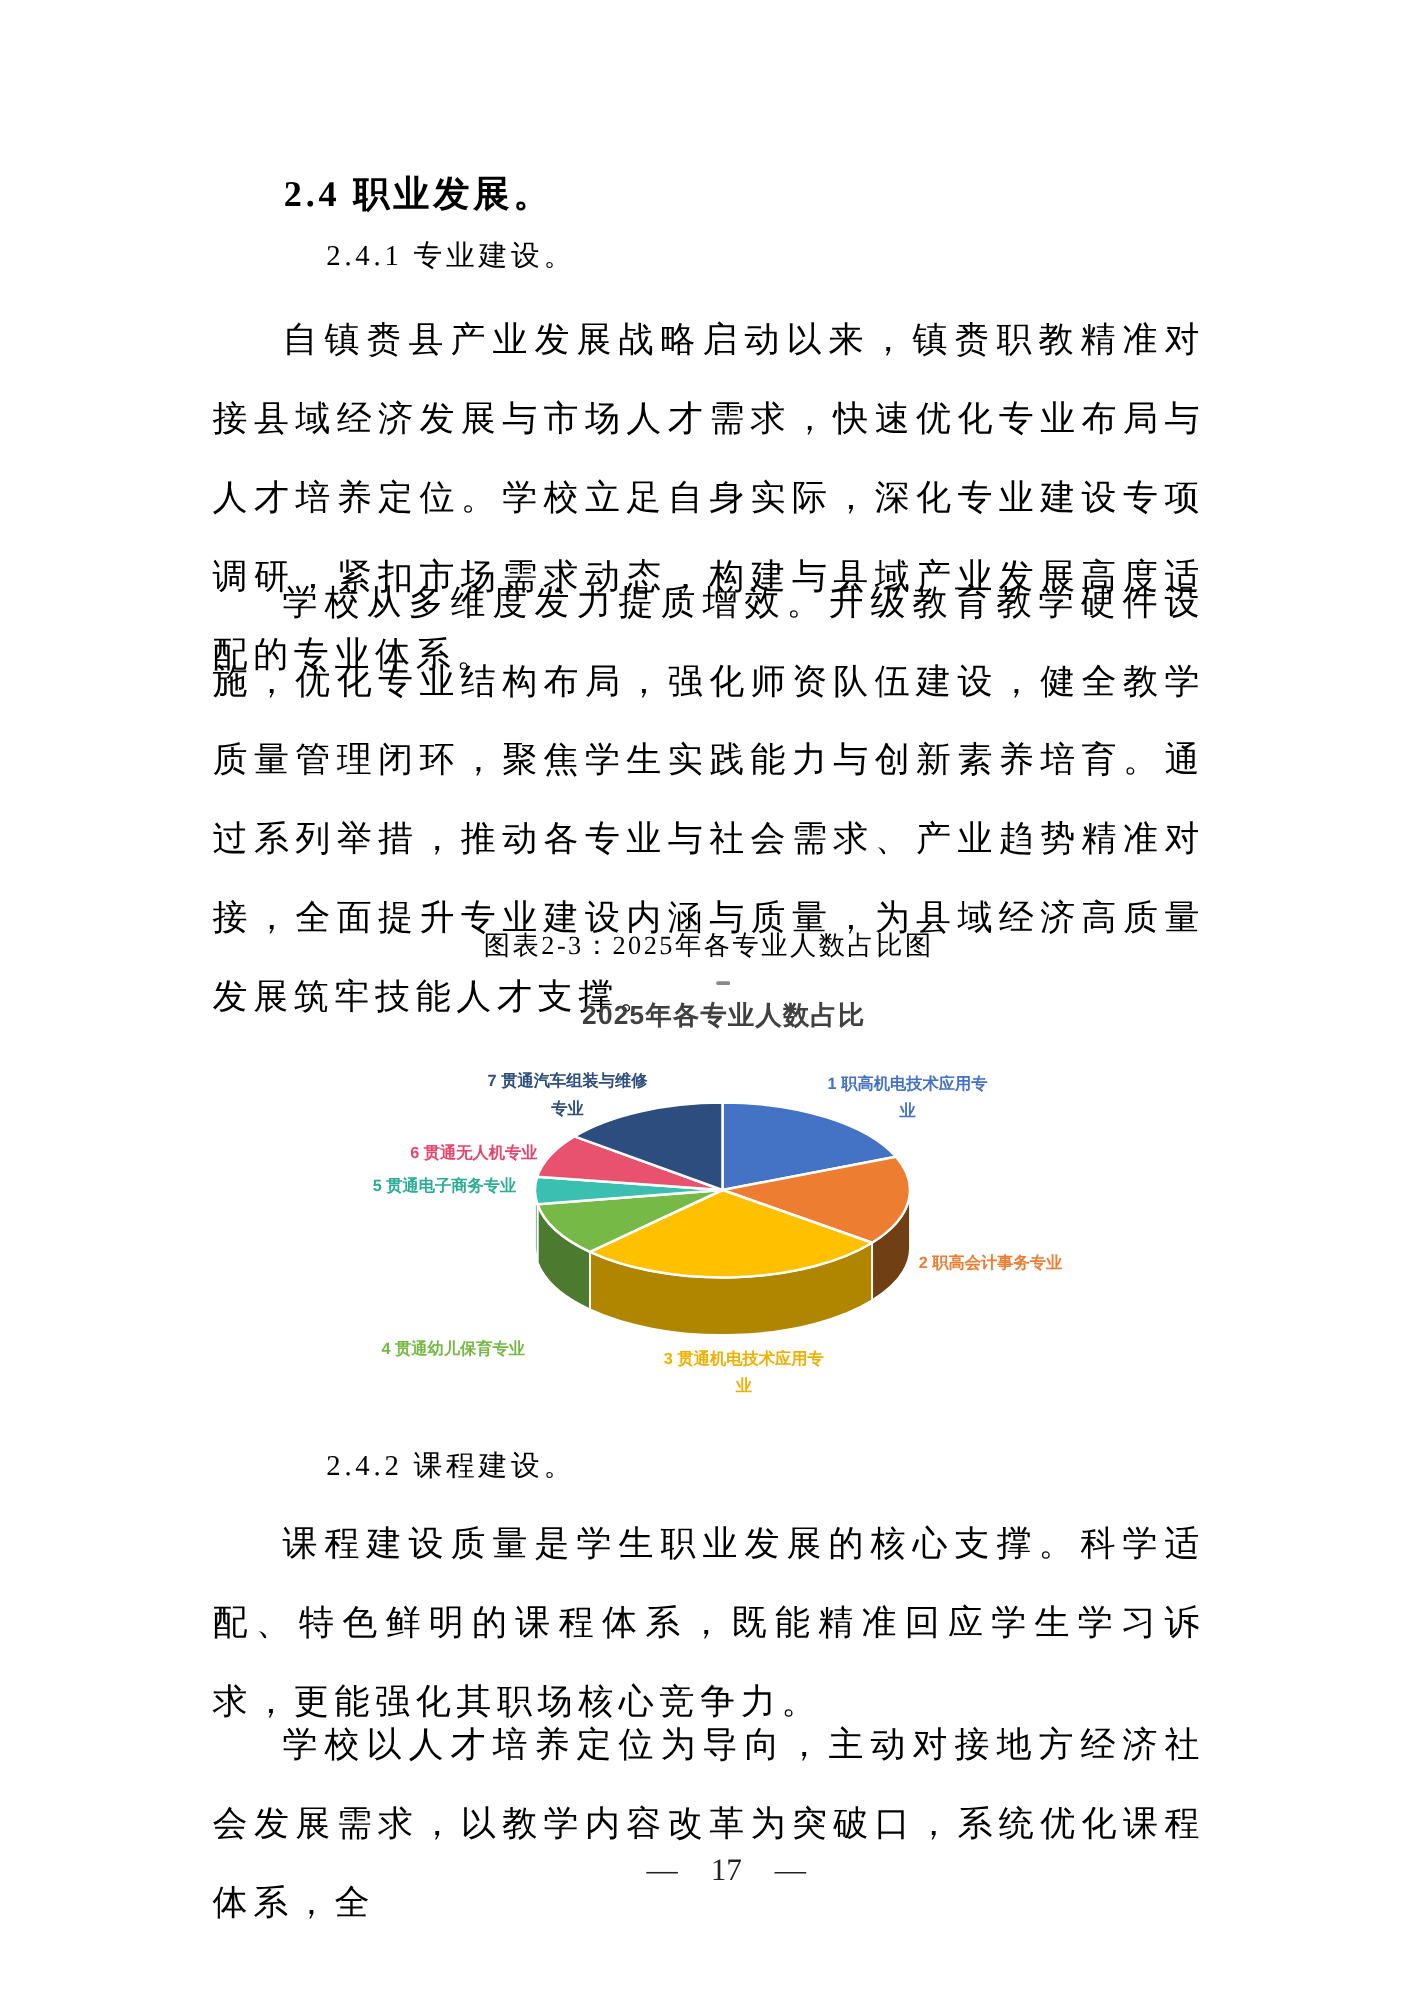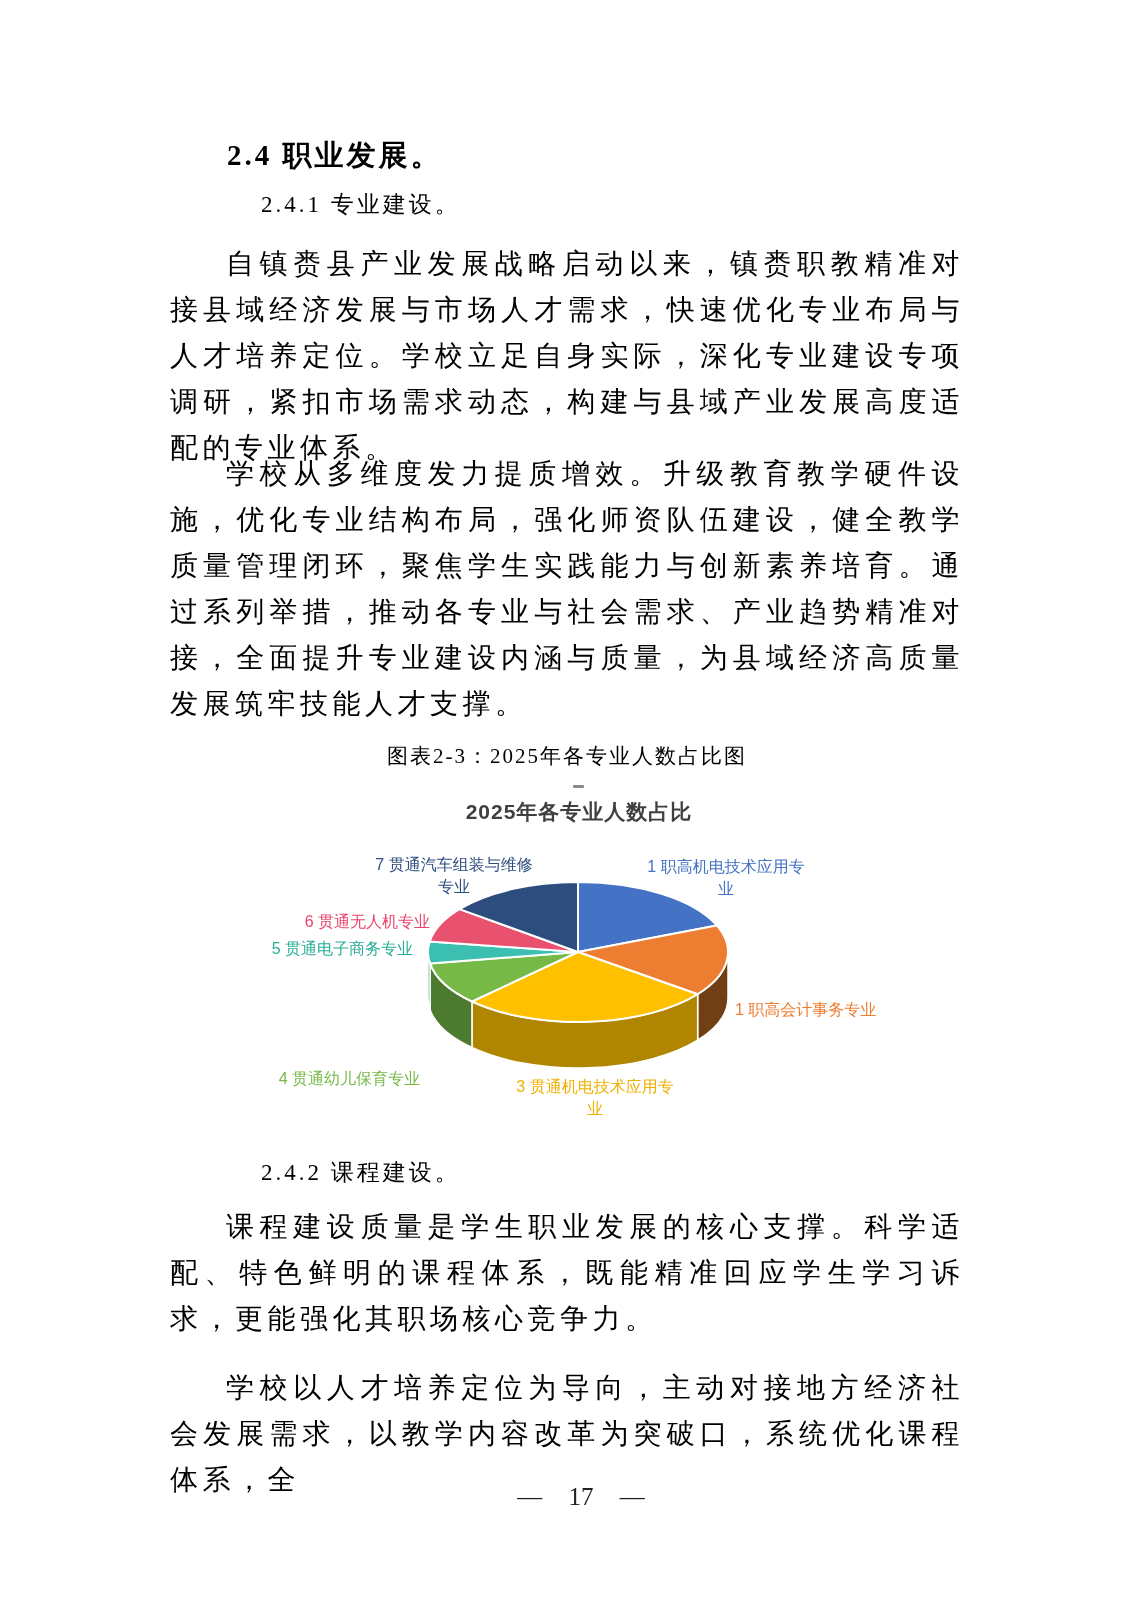--- a/index.html
+++ b/index.html
@@ -17,21 +17,21 @@
     font-size:29px;font-weight:bold;letter-spacing:3px;
   }
   .h2{
     position:absolute;left:227px;
     font-size:23px;font-weight:normal;letter-spacing:3px;margin-left:34px;
   }
   .h2.a{top:189px;}
   .h2.b{top:1157px;}
   .para{
     position:absolute;left:170px;width:794px;
-    font-size:28px;line-height:46px;letter-spacing:4.5px;
+    font-size:28px;line-height:63px;letter-spacing:4.5px;
     text-align:justify;text-align-last:left;
     text-indent:2em;
   }
   .para.p1{top:241px;}
   .para.p2{top:451px;}
   .para.p3{top:1204px;}
   .para.p4{top:1365px;}
   .caption{
     position:absolute;left:170px;top:742px;width:794px;
     font-size:21px;letter-spacing:2px;text-align:center;
@@ -46,21 +46,21 @@
     font-size:21px;font-weight:bold;color:#404040;letter-spacing:1px;
     white-space:nowrap;
   }
   .title-dash{
     position:absolute;left:358px;top:15px;width:11px;height:3px;
     background:#8a8a8a;border-radius:1px;
   }
   #pie-svg{position:absolute;left:0;top:0;}
   .pie-label{
     position:absolute;
-    font-size:16px;font-weight:normal;line-height:22px;
+    font-size:13px;font-weight:bold;line-height:22px;
     white-space:pre-line;
   }
   .pl1{left:511px;top:86px;transform:translateX(-50%);text-align:center;}
   .pl2{left:520px;top:229px;}
   .pl3{left:380px;top:306px;transform:translateX(-50%);text-align:center;}
   .pl4{right:495px;top:253px;text-align:right;}
   .pl5{right:502px;top:168px;text-align:center;}
   .pl6{right:485px;top:141px;text-align:right;}
   .pl7{left:239px;top:84px;transform:translateX(-50%);text-align:center;}
   
@@ -94,21 +94,21 @@
         <path d="M363,182 L363,112 A150,70 0 0 1 501.7615810251687,155.41546331347394 Z" fill="#4472C4" stroke="#ffffff" stroke-width="2" stroke-linejoin="round"></path>
         <path d="M363,182 L501.7615810251687,155.41546331347394 A150,70 0 0 1 482.66916593078565,224.20506791823175 Z" fill="#ED7D31" stroke="#ffffff" stroke-width="2" stroke-linejoin="round"></path>
         <path d="M363,182 L482.66916593078565,224.20506791823175 A150,70 0 0 1 256.93398282201787,231.49747468305833 Z" fill="#FFC000" stroke="#ffffff" stroke-width="2" stroke-linejoin="round"></path>
         <path d="M363,182 L256.93398282201787,231.49747468305833 A150,70 0 0 1 214.99710836881982,193.3846015636419 Z" fill="#76B947" stroke="#ffffff" stroke-width="2" stroke-linejoin="round"></path>
         <path d="M363,182 L214.99710836881982,193.3846015636419 A150,70 0 0 1 214.7022382893129,171.48420876154705 Z" fill="#3BBFB0" stroke="#ffffff" stroke-width="2" stroke-linejoin="round"></path>
         <path d="M363,182 L214.7022382893129,171.48420876154705 A150,70 0 0 1 244.4767481436464,139.09650624429167 Z" fill="#E8526F" stroke="#ffffff" stroke-width="2" stroke-linejoin="round"></path>
         <path d="M363,182 L244.4767481436464,139.09650624429167 A150,70 0 0 1 362.99999999999994,112 Z" fill="#2D4D7E" stroke="#ffffff" stroke-width="2" stroke-linejoin="round"></path>
       </svg>
     <div class="pie-label pl1" style="color: rgb(68, 114, 196);">1 职高机电技术应用专
 业</div>
-    <div class="pie-label pl2" style="color: rgb(237, 125, 49);">1 职高会计事务专业</div>
+    <div class="pie-label pl2" style="color: rgb(237, 125, 49);">2 职高会计事务专业</div>
     <div class="pie-label pl3" style="color: rgb(240, 176, 0);">3 贯通机电技术应用专
 业</div>
     <div class="pie-label pl4" style="color: rgb(118, 185, 71); margin-top: 45px;">4 贯通幼儿保育专业</div>
     <div class="pie-label pl5" style="color: rgb(43, 173, 149);">5 贯通电子商务专业</div>
     <div class="pie-label pl6" style="color: rgb(232, 68, 106);">6 贯通无人机专业</div>
     <div class="pie-label pl7" style="color: rgb(45, 77, 126);">7 贯通汽车组装与维修
 专业</div>
   </div>
 
   <div class="h2 b">2.4.2 课程建设。</div>

